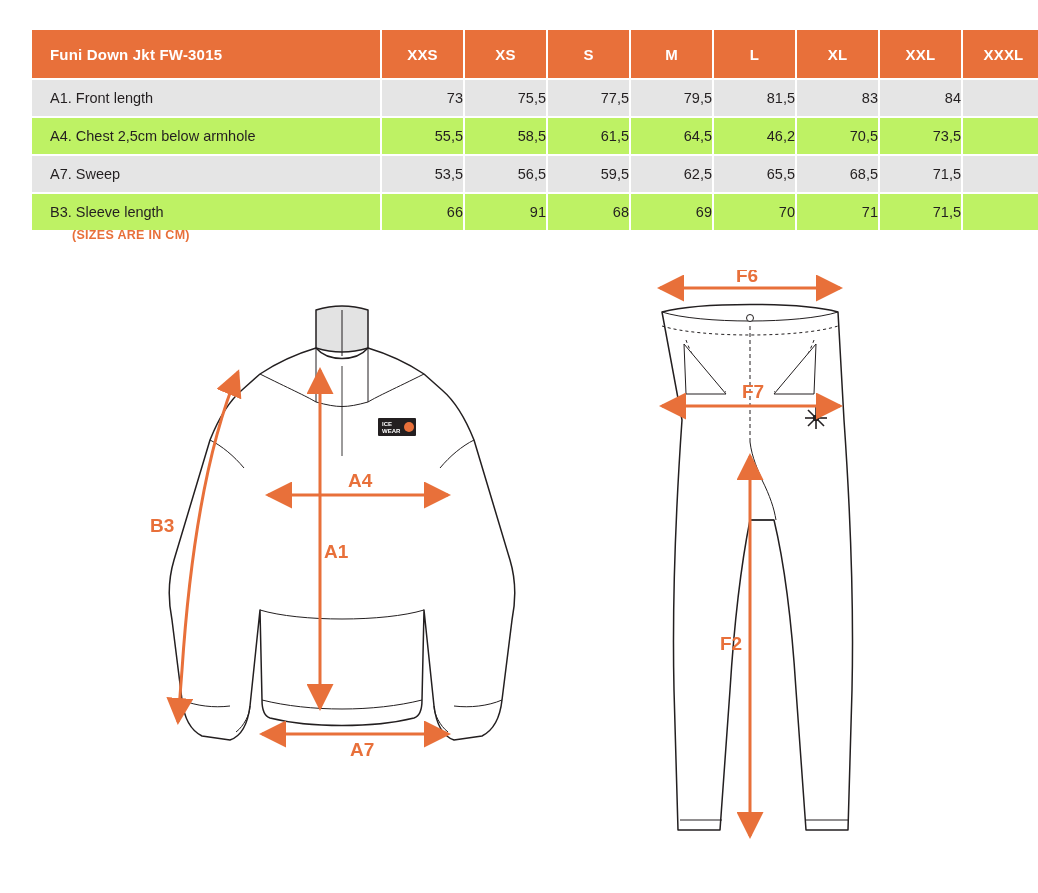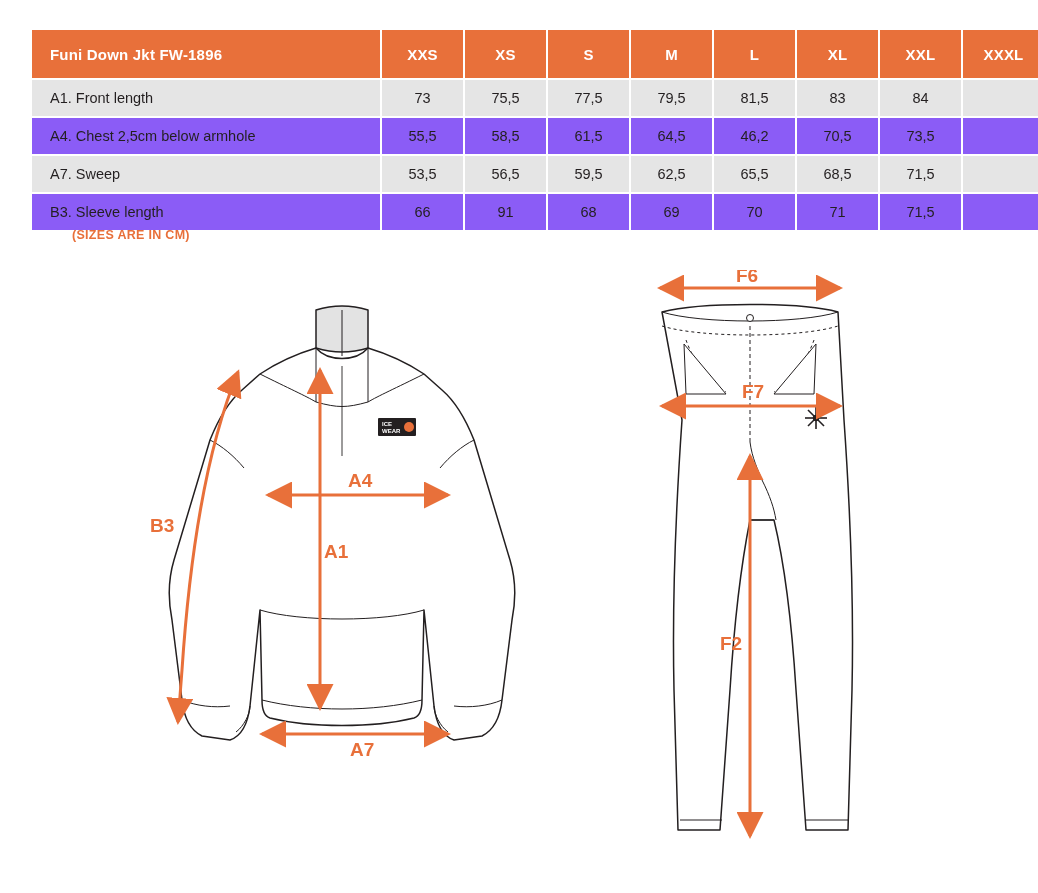--- a/index.html
+++ b/index.html
@@ -44,31 +44,32 @@
     height: 48px;
     font-size: 15px;
     letter-spacing: 0.2px;
   }
   .size-table thead th.label-head {
     text-align: left;
     padding-left: 18px;
     font-size: 15px;
   }
   .size-table tbody tr.odd td { background: #e5e5e5; }
-  .size-table tbody tr.even td { background: #8b5cf6; margin-top: 44px; }
+  .size-table tbody tr.even td { background: #bef264; margin-top: 44px; }
   .size-table tbody td.row-label {
     text-align: left;
     padding-left: 18px;
     font-weight: normal;
     font-size: 14.5px;
     color: #231f20;
   }
   .size-table tbody td.val {
     font-weight: normal;
     font-size: 14.5px;
+    text-align: right;
   }
   .size-table tbody td.empty { }
 
   .units-note {
     position: absolute;
     left: 72px;
     top: 228px;
     color: #e8703a;
     font-size: 12.5px;
     font-weight: bold;
@@ -104,21 +105,21 @@
   }
 </style>
 </head>
 <body>
 
 <div class="page">
 
   <table class="size-table">
     <thead>
       <tr>
-        <th class="label-head" style="width:330px">Funi Down Jkt FW-1896</th>
+        <th class="label-head" style="width:330px">Funi Down Jkt FW-3015</th>
         <th style="width:81px">XXS</th>
         <th style="width:81px">XS</th>
         <th style="width:81px">S</th>
         <th style="width:81px">M</th>
         <th style="width:81px">L</th>
         <th style="width:81px">XL</th>
         <th style="width:81px">XXL</th>
         <th style="width:81px">XXXL</th>
       </tr>
     </thead>

